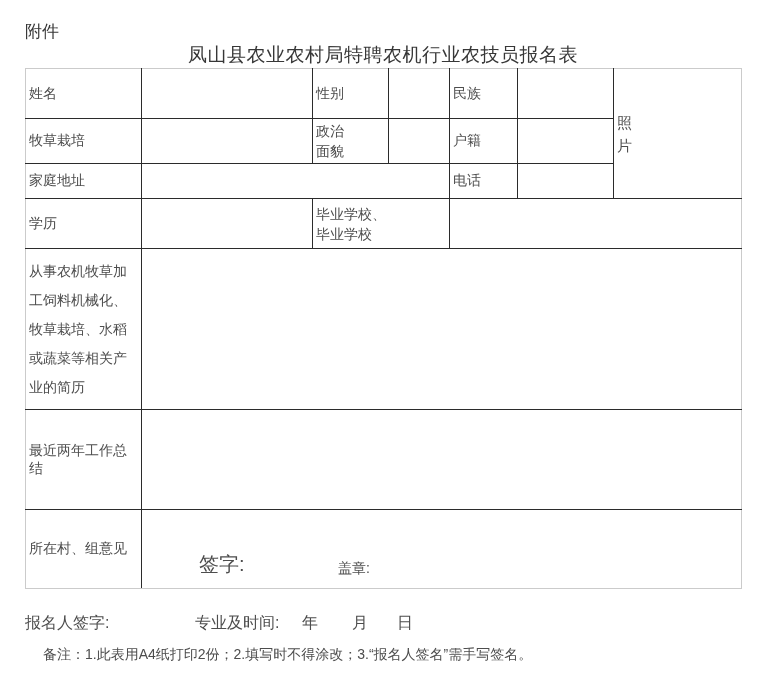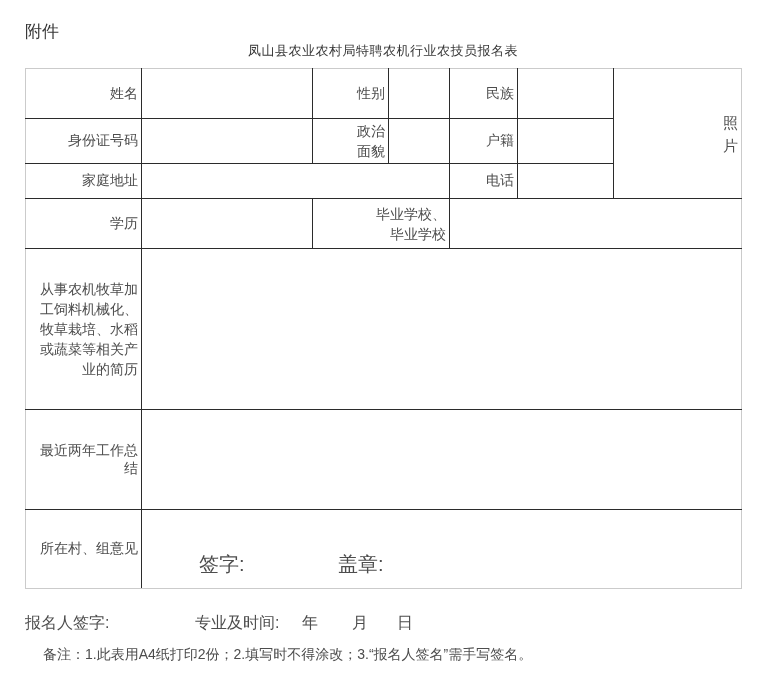--- a/index.html
+++ b/index.html
@@ -10,32 +10,32 @@
     font-family:"Liberation Sans", sans-serif;
     color:#4d4d4d;
     overflow:hidden;
   }
   .attachment {
     position:absolute; left:25px; top:20px;
     font-size:17px; color:#373737;
   }
   .form-title {
     position:absolute; left:25px; top:42px; width:716px;
-    text-align:center; font-size:13px; color:#373737;
+    text-align:center; font-size:19px; color:#373737;
     letter-spacing:0.5px;
   }
   table.form {
     position:absolute; left:25px; top:68px;
     width:716px;
     border-collapse:collapse;
     table-layout:fixed;
   }
   table.form td {
     border:1px solid #2b2b2b;
-    text-align:right;
+    text-align:left;
     vertical-align:middle;
     font-size:14px;
     color:#4d4d4d;
     padding:2px 3px;
     overflow:hidden;
   }
   
   table.form tr:first-child > td { border-top-color:#cbcbcb; }
   table.form tr > td:first-child { border-left-color:#cbcbcb; }
   table.form tr > td:last-child  { border-right-color:#cbcbcb; }
@@ -48,31 +48,31 @@
   tr.r5 { height:161px; }
   tr.r6 { height:100px; }
   tr.r7 { height:79px; }
 
   td.two-line span { display:block; line-height:20px; }
   td.photo-cell span { display:block; line-height:23px; font-size:15px; }
 
   td.bio-label {
     text-align:justify;
     font-size:12px;
-    line-height:20px;
+    line-height:29px;
     padding:2px 3px;
   }
   td.worksum-label { font-size:13px; }
 
   td.opinion-cell { position:relative; }
   td.opinion-cell .sign-label {
     position:absolute; left:57px; bottom:10px; font-size:20px;
   }
   td.opinion-cell .seal-label {
-    position:absolute; left:196px; bottom:10px; font-size:20px;
+    position:absolute; left:196px; bottom:10px; font-size:14px;
   }
 
   .footer-line { position:absolute; top:613px; left:0; width:769px; height:18px; font-size:16px; }
   .footer-line span { position:absolute; top:0; }
   .applicant-sign { left:25px; }
   .apply-date { left:195px; }
   .unit-year  { left:302px; }
   .unit-month { left:352px; }
   .unit-day   { left:397px; }
   .note-line {
@@ -105,21 +105,21 @@
         <td>性别</td>
         <td></td>
         <td>民族</td>
         <td></td>
         <td rowspan="3" class="photo-cell">
           <span>照</span>
           <span>片</span>
         </td>
       </tr>
       <tr class="r2">
-        <td>身份证号码</td>
+        <td>牧草栽培</td>
         <td></td>
         <td class="two-line">
           <span>政治</span>
           <span>面貌</span>
         </td>
         <td></td>
         <td>户籍</td>
         <td></td>
       </tr>
       <tr class="r3">

